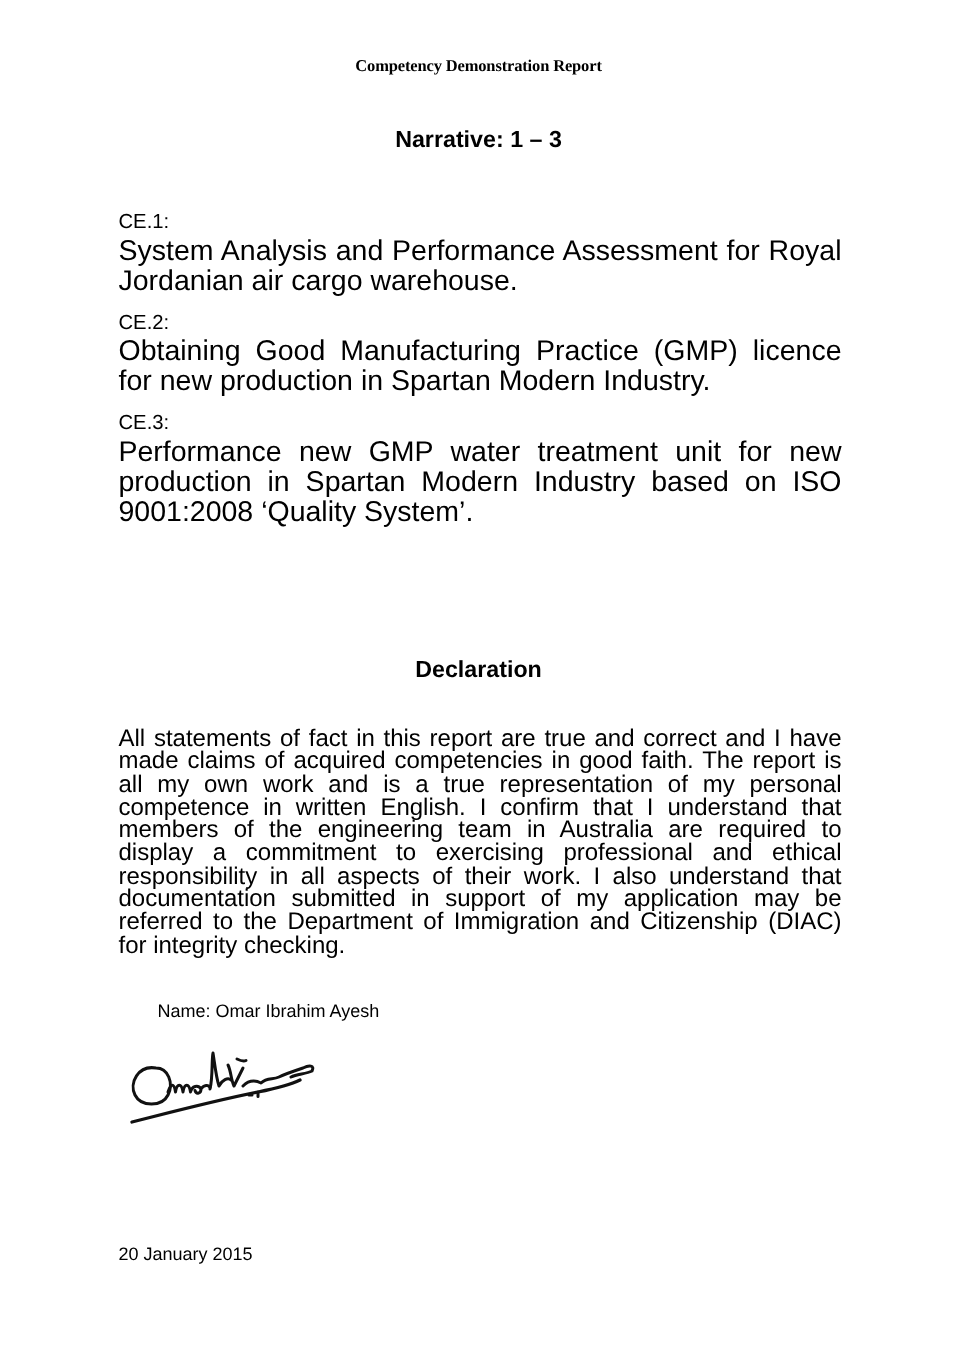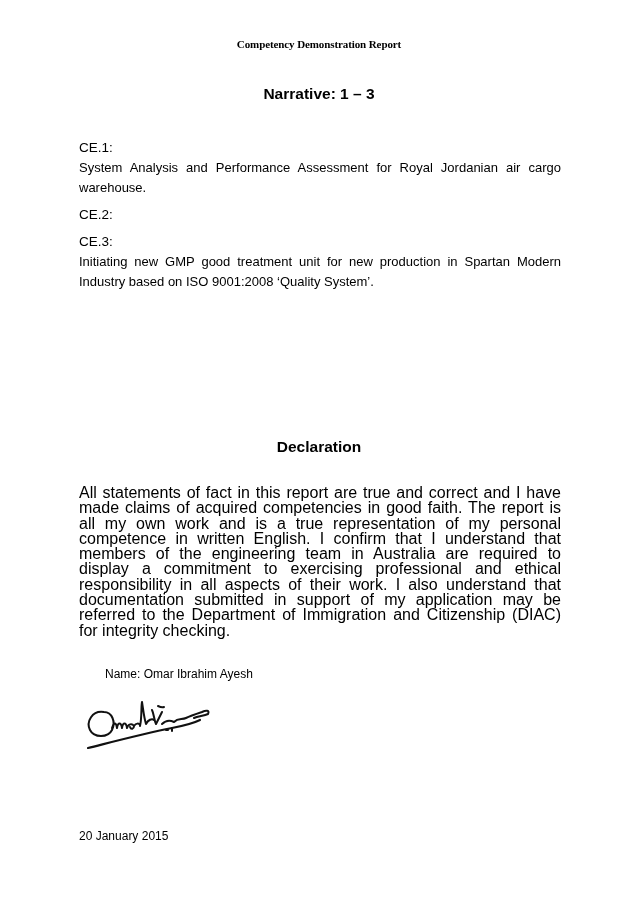--- a/index.html
+++ b/index.html
@@ -17,21 +17,21 @@
     .narr-title { top: 85px; }
     .decl-title { top: 438px; }
     .ce-list { position: absolute; left: 79px; top: 138px; width: 482px; }
     .ce-item { display: flex; margin-bottom: 7px; flex-direction: column; }
     .ce-code {
       width: 74px; flex: none;
       font-family: "Liberation Sans", sans-serif; font-size: 13.5px; line-height: 20px;
     }
     .ce-text {
       flex: 1; text-align: justify;
-      font-family: "Liberation Sans", sans-serif; font-size: 13px; line-height: 20px;
+      font-family: "Liberation Sans", sans-serif; font-size: 19px; line-height: 20px;
     }
     .decl-body {
       position: absolute; left: 79px; top: 485px; width: 482px; text-align: justify;
       font-family: "Liberation Sans", sans-serif; font-size: 16px; line-height: 15.3px;
     }
     .name-line {
       position: absolute; left: 79px; top: 667px;
       font-family: "Liberation Sans", sans-serif; font-size: 12px; margin-left: 26px;
     }
     .signature { position: absolute; left: 82px; top: 698px; width: 140px; height: 56px; }
@@ -49,24 +49,25 @@
 
   <div class="section-title narr-title">Narrative: 1 – 3</div>
 
   <div class="ce-list">
     <div class="ce-item">
       <div class="ce-code">CE.1:</div>
       <div class="ce-text">System Analysis and Performance Assessment for Royal Jordanian air cargo warehouse.</div>
     </div>
     <div class="ce-item">
       <div class="ce-code">CE.2:</div>
+      <div class="ce-text">Obtaining Good Manufacturing Practice (GMP) licence for new production in Spartan Modern Industry.</div>
     </div>
     <div class="ce-item">
       <div class="ce-code">CE.3:</div>
-      <div class="ce-text">Initiating new GMP good treatment unit for new production in Spartan Modern Industry based on ISO 9001:2008 ‘Quality System’.</div>
+      <div class="ce-text">Performance new GMP water treatment unit for new production in Spartan Modern Industry based on ISO 9001:2008 ‘Quality System’.</div>
     </div>
   </div>
 
   <div class="section-title decl-title">Declaration</div>
 
   <div class="decl-body">All statements of fact in this report are true and correct and I have made claims of acquired competencies in good faith. The report is all my own work and is a true representation of my personal competence in written English. I confirm that I understand that members of the engineering team in Australia are required to display a commitment to exercising professional and ethical responsibility in all aspects of their work. I also understand that documentation submitted in support of my application may be referred to the Department of Immigration and Citizenship (DIAC) for integrity checking.</div>
 
   <div class="name-line">Name: Omar Ibrahim Ayesh</div>
 
   <svg class="signature" viewBox="0 0 140 56" xmlns="http://www.w3.org/2000/svg">

